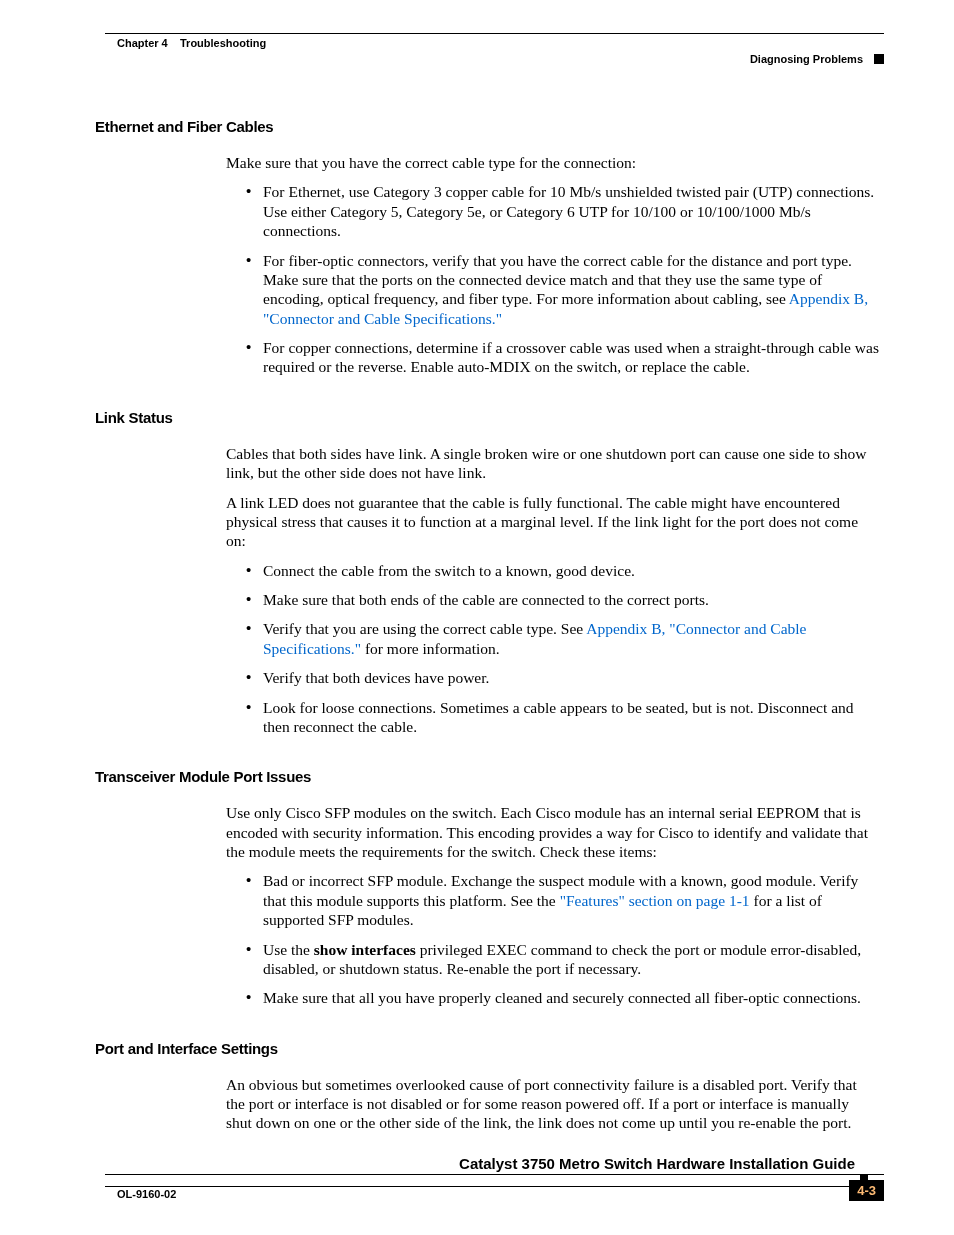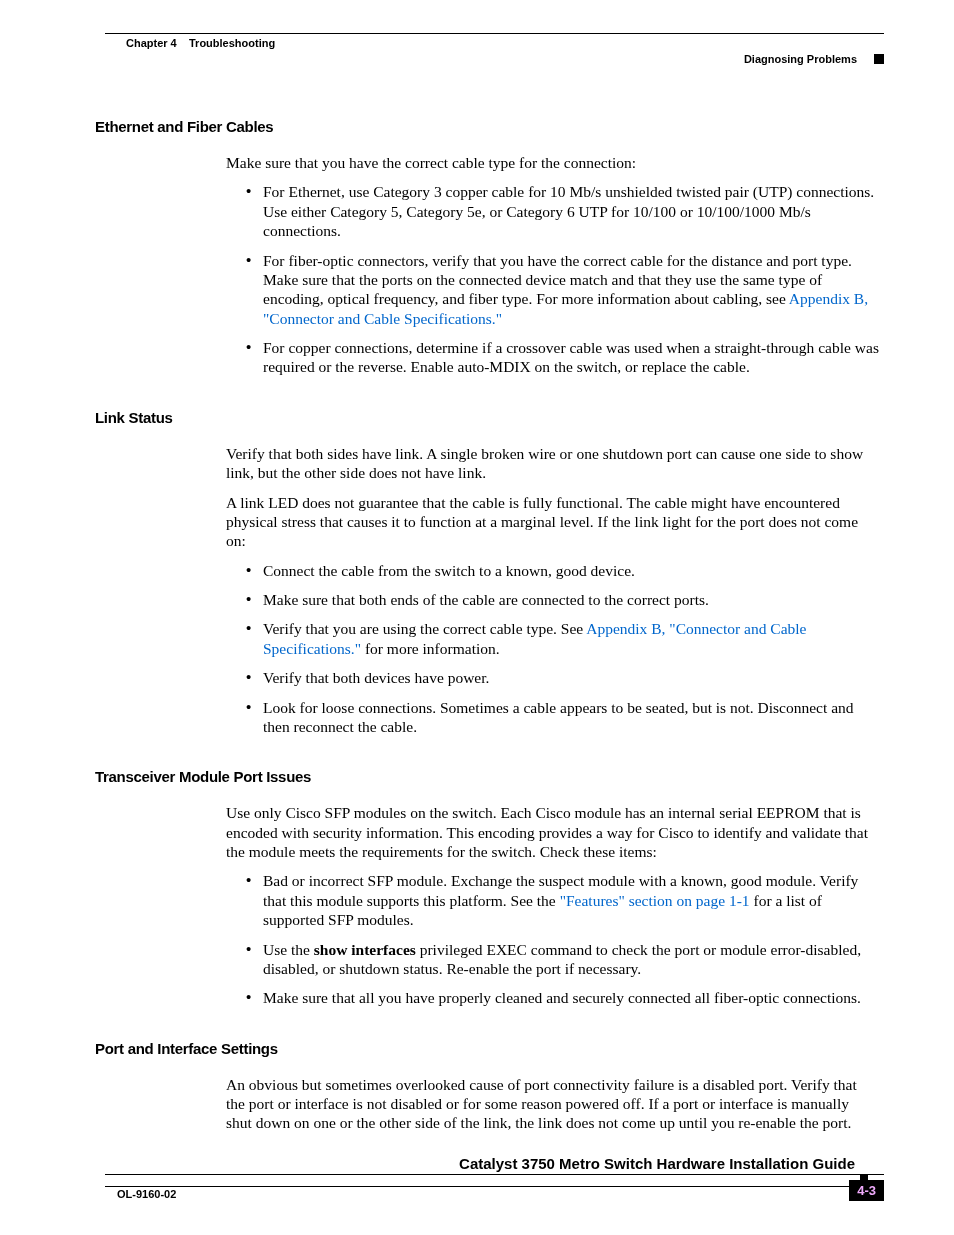--- a/index.html
+++ b/index.html
@@ -19,33 +19,33 @@
   .top-rule {
     position: absolute;
     top: 33px;
     left: 105px;
     right: 70px;
     border-top: 1px solid #000;
   }
   .header-left {
     position: absolute;
     top: 37px;
-    left: 126px;
+    left: 117px;
     font-family: Arial, Helvetica, sans-serif;
     font-size: 11px;
     font-weight: bold;
   }
   .header-left .ch { font-weight: bold; }
   .header-right-wrap {
     position: absolute;
     top: 53px;
     right: 70px;
     display: flex;
     align-items: center;
-    gap: 17px;
+    gap: 11px;
   }
   .header-right {
     font-family: Arial, Helvetica, sans-serif;
     font-size: 11px;
     font-weight: bold;
   }
   .sq {
     width: 10px;
     height: 10px;
     background: #000;
@@ -122,21 +122,21 @@
     bottom: 35px;
     font-family: Arial, Helvetica, sans-serif;
     font-size: 11px;
     font-weight: bold;
   }
   .page-badge {
     position: absolute;
     right: 70px;
     bottom: 34px;
     background: #000;
-    color: #f0abfc;
+    color: #fdba74;
     font-family: Arial, Helvetica, sans-serif;
     font-size: 13px;
     font-weight: bold;
     padding: 3px 8px;
   }
   .footer-sq {
     position: absolute;
     right: 86px;
     bottom: 52px;
     width: 8px;
@@ -170,21 +170,21 @@
             <span>For fiber-optic connectors, verify that you have the correct cable for the distance and port type. Make sure that the ports on the connected device match and that they use the same type of encoding, optical frequency, and fiber type. For more information about cabling, see </span><span class="link">Appendix B, "Connector and Cable Specifications."</span>
           </li>
           <li>For copper connections, determine if a crossover cable was used when a straight-through cable was required or the reverse. Enable auto-MDIX on the switch, or replace the cable.</li>
         </ul>
       </div>
     </div>
 
     <div class="section">
       <h2>Link Status</h2>
       <div class="body-block">
-        <p>Verify that both sides have link. A single broken wire or one shutdown port can cause one side to show link, but the other side does not have link.</p>
+        <p>Cables that both sides have link. A single broken wire or one shutdown port can cause one side to show link, but the other side does not have link.</p>
         <p>A link LED does not guarantee that the cable is fully functional. The cable might have encountered physical stress that causes it to function at a marginal level. If the link light for the port does not come on:</p>
         <ul class="bullets">
           <li>Connect the cable from the switch to a known, good device.</li>
           <li>Make sure that both ends of the cable are connected to the correct ports.</li>
           <li>
             <span>Verify that you are using the correct cable type. See </span><span class="link">Appendix B, "Connector and Cable Specifications."</span><span> for more information.</span>
           </li>
           <li>Verify that both devices have power.</li>
           <li>Look for loose connections. Sometimes a cable appears to be seated, but is not. Disconnect and then reconnect the cable.</li>
         </ul>

